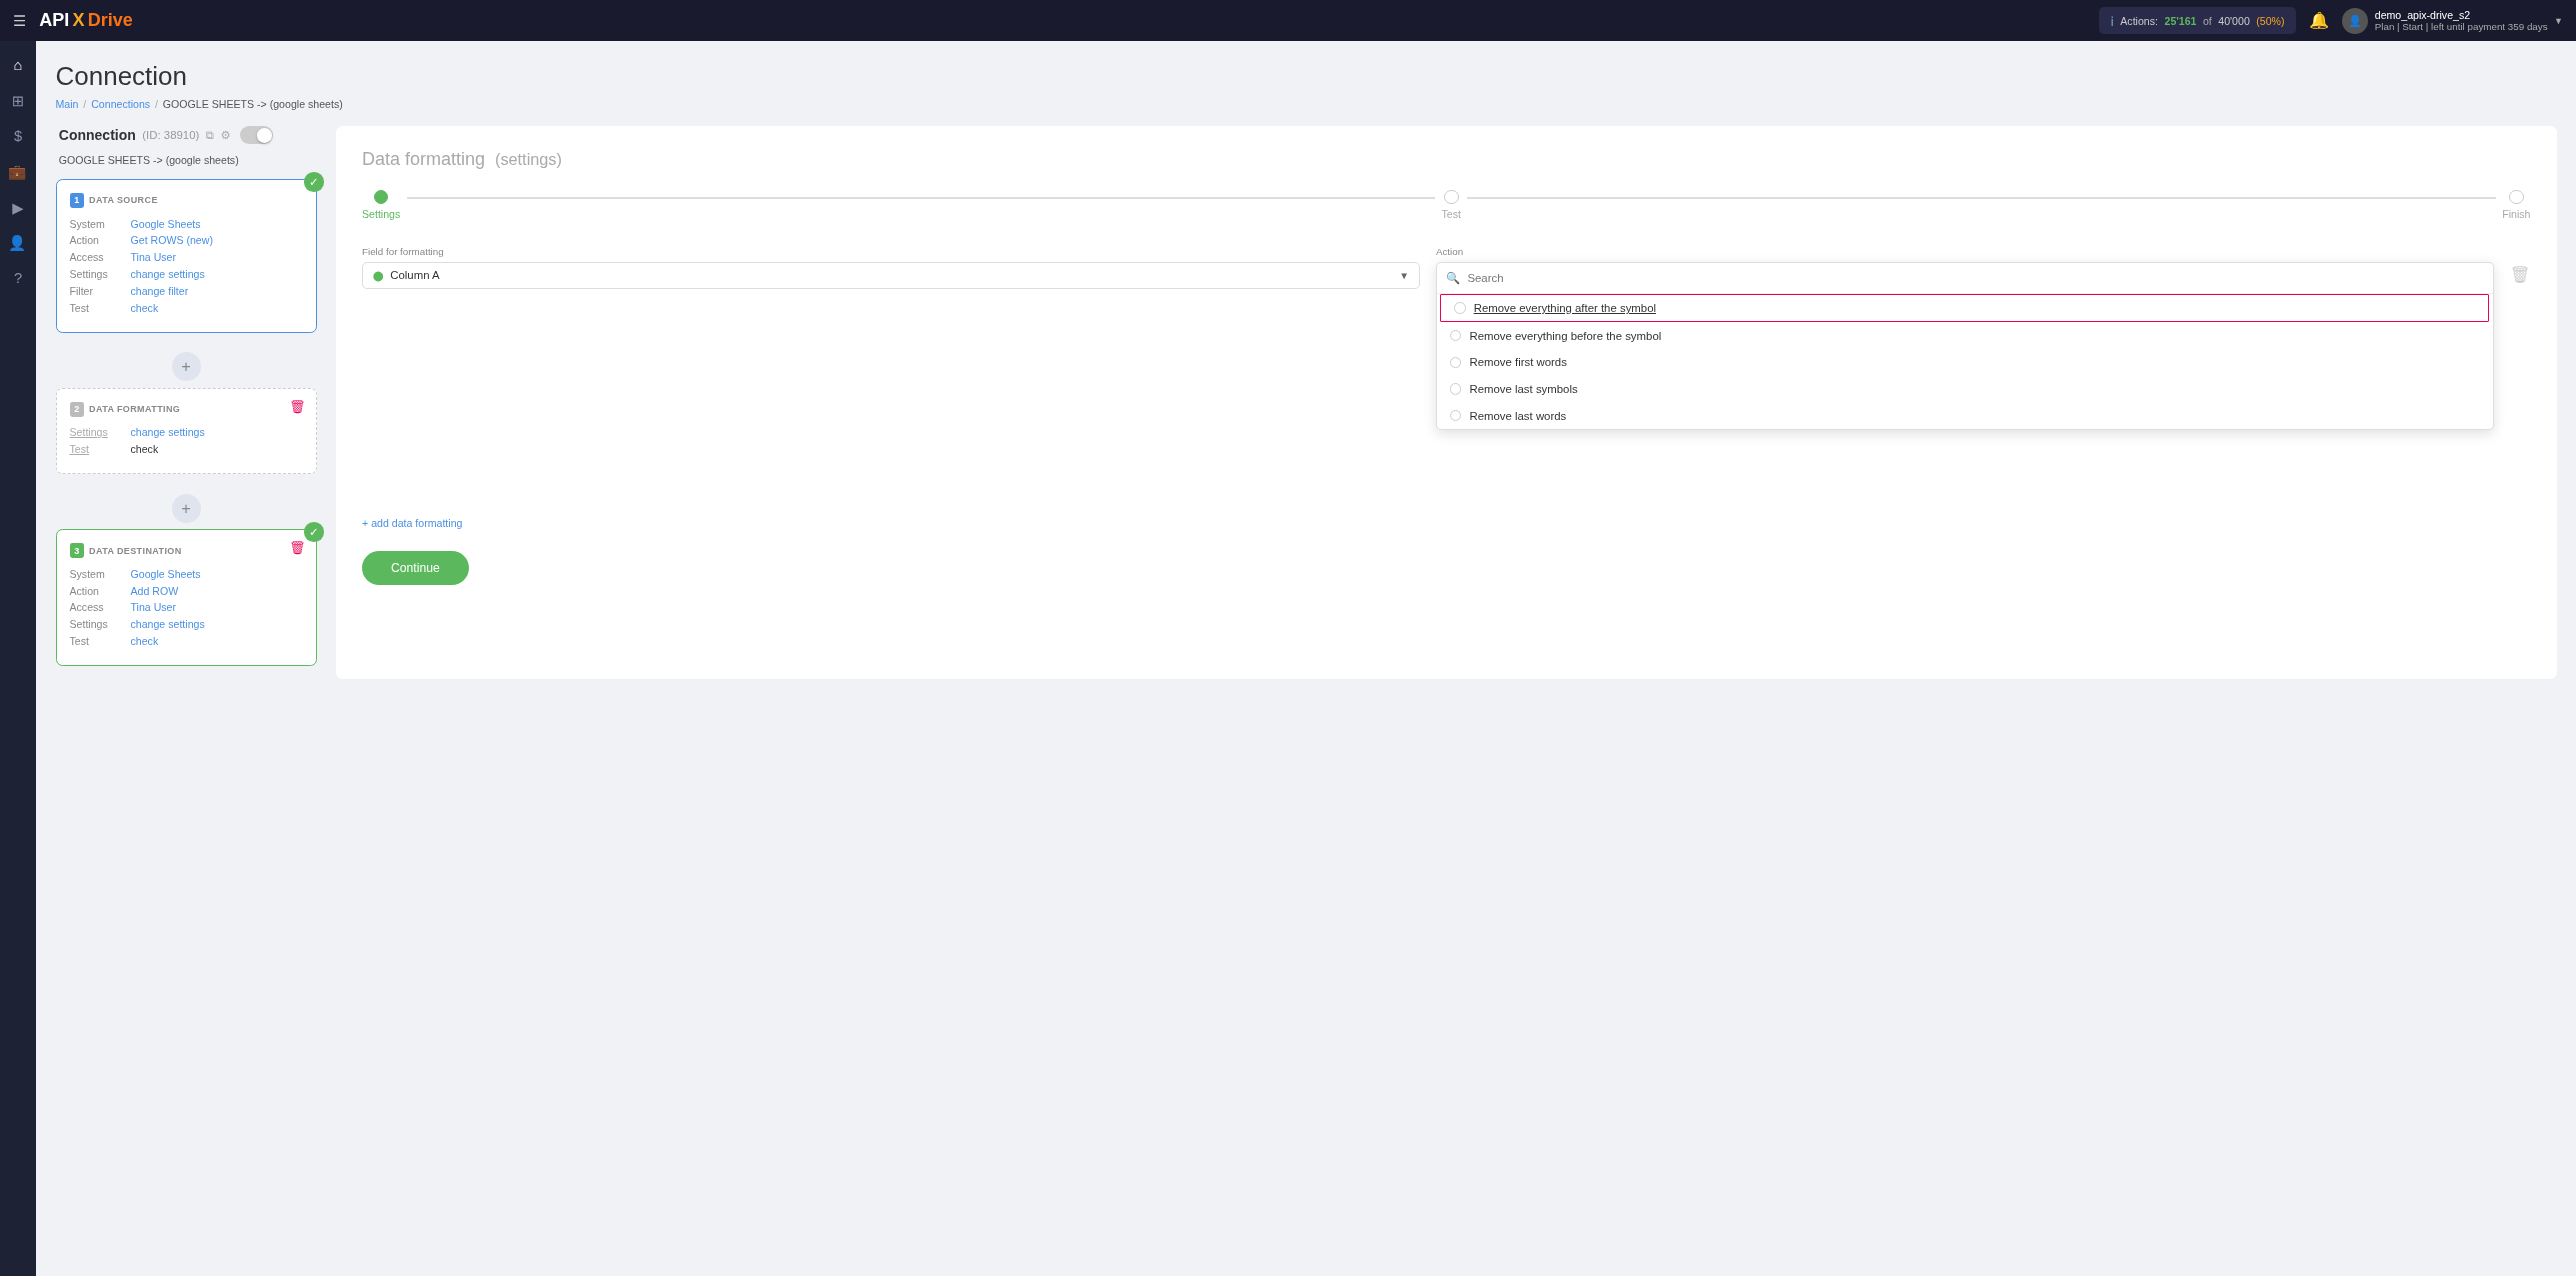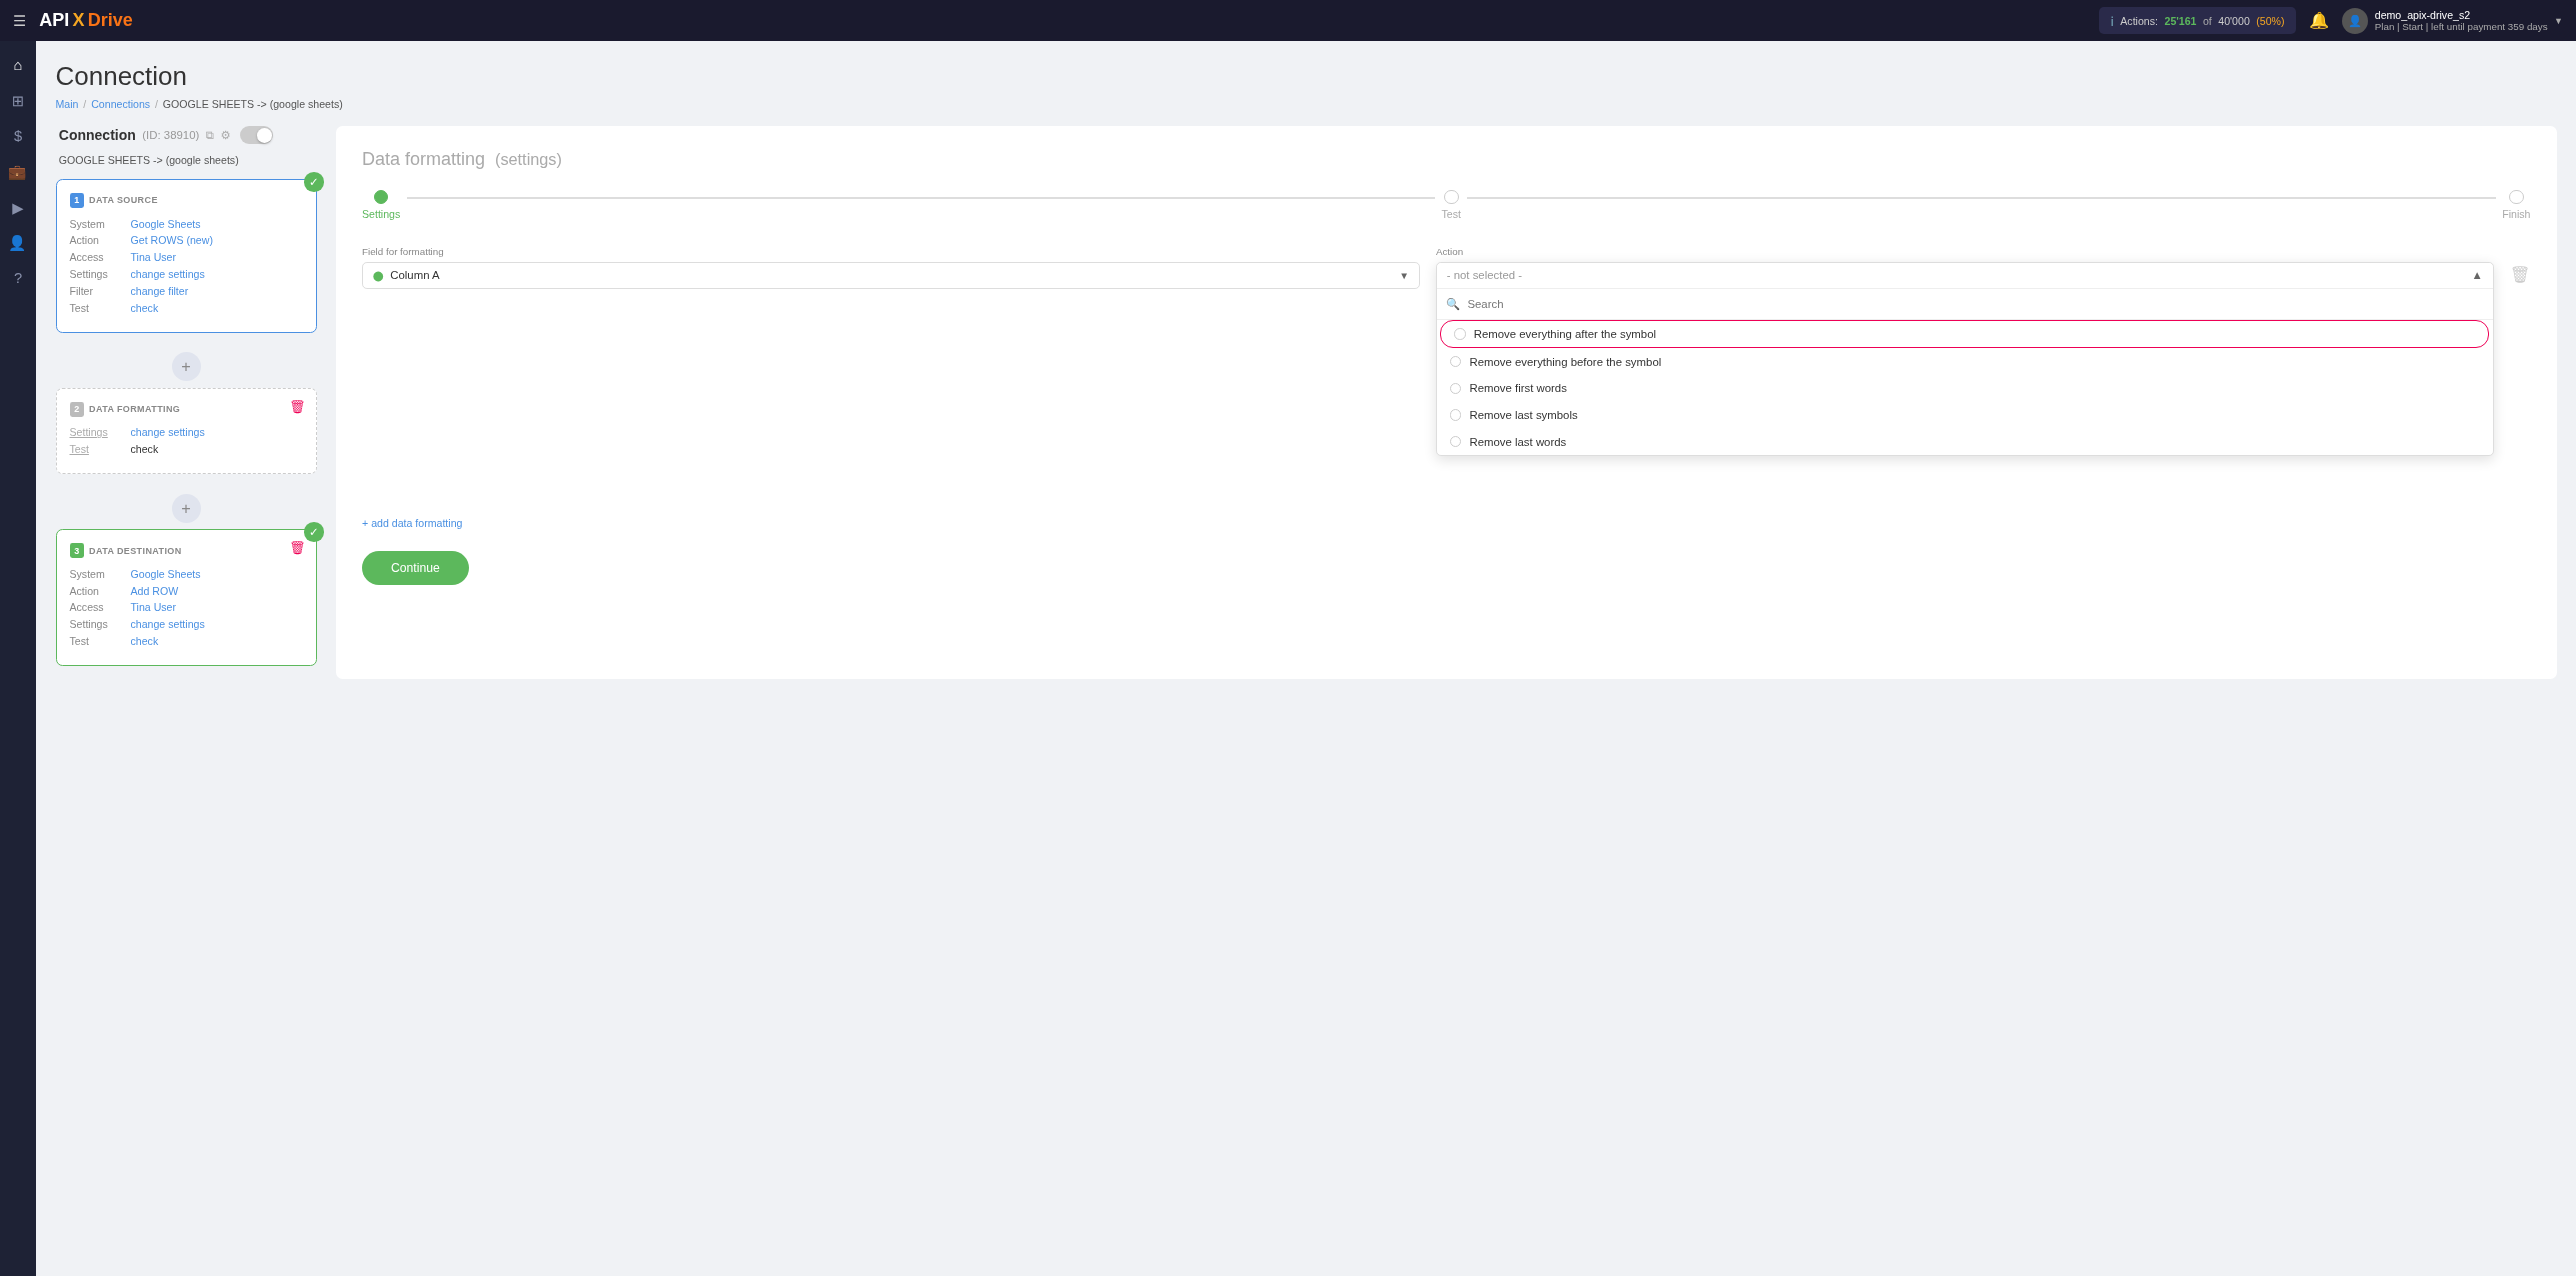--- a/index.html
+++ b/index.html
@@ -143,21 +143,21 @@
     .dropdown-search input {
       border: none; outline: none; font-size: 11.4px; flex: 1; color: #333;
       background: transparent;
     }
     .dropdown-search .search-icon { color: #aaa; font-size: 11.4px; }
 
     .dropdown-item {
       display: flex; align-items: center; padding: 7.3px 13px; cursor: pointer; gap: 8.1px;
       font-size: 11.4px; color: #333;
     }
-    .dropdown-item.highlighted { border: 1.6px solid #e05; border-radius: 13px; margin: 0 3.3px; }
+    .dropdown-item.highlighted { border: 1.6px solid #e05; border-radius: 1px; margin: 0 3.3px; text-decoration: underline; }
     .dropdown-item .radio-circle {
       width: 11.4px; height: 11.4px; border-radius: 50%; border: 1.6px solid #ccc; flex-shrink: 0;
     }
 
     
     .action-header {
       display: flex; align-items: center; padding: 6.5px 9.8px; background: #fff;
       border-bottom: 0.8px solid #eee; border-radius: 4.9px 4.9px 0 0;
     }
     .action-header-text { flex: 1; color: #999; font-size: 11.4px; }
@@ -374,24 +374,20 @@
             <span class="select-arrow">▼</span>
           </div>
         </div>
 
         <div class="form-group" style="position:relative;">
           <div class="form-label">Action</div>
           <div class="dropdown-container">
 
             <div class="action-dropdown-open">
 
-              <div class="action-header">
-                <span class="action-header-text">- not selected -</span>
-                <span class="action-header-arrow">▲</span>
-              </div>
 
               <div class="dropdown-search">
                 <span class="search-icon">🔍</span>
                 <input type="text" style="border: none; outline: none; font-size: 11.4px; flex: 1 1 0%; color: rgb(51, 51, 51); background: transparent;" placeholder="Search">
               </div>
 
               <div class="scrollbar-area">
                 <div class="dropdown-item highlighted">
                   <div class="radio-circle"></div>
                   <span>Remove everything after the symbol</span>

